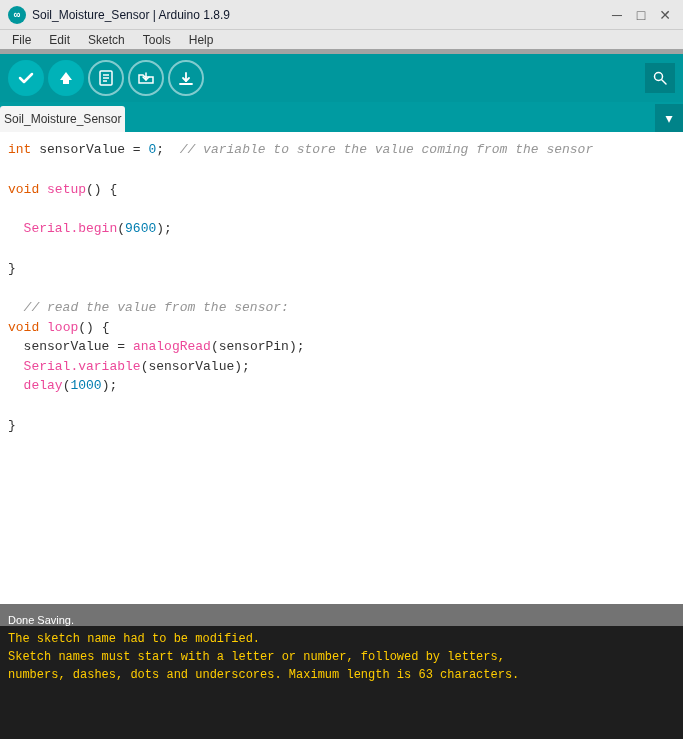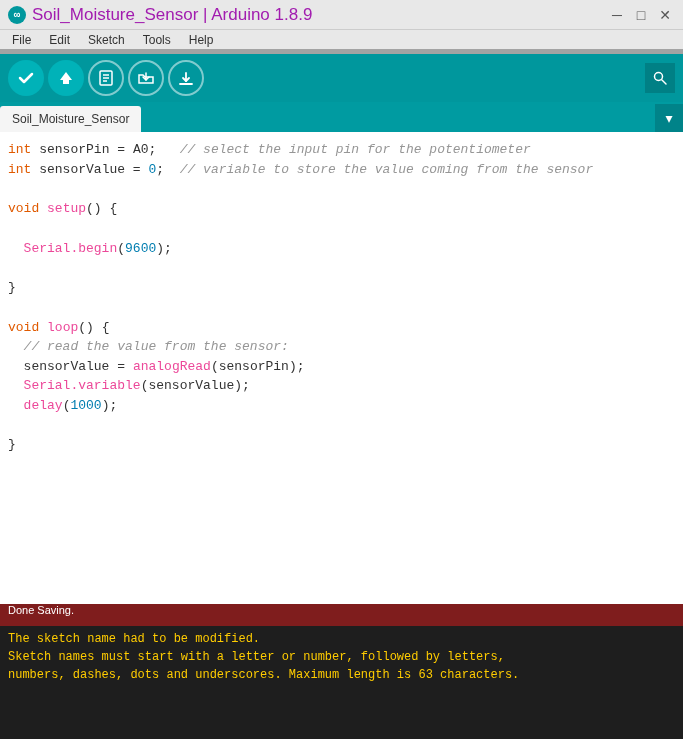--- a/index.html
+++ b/index.html
@@ -16,21 +16,21 @@
       border-bottom: 1px solid #ccc;
     }
     #titlebar-left { display: flex; align-items: center; gap: 6px; }
     #titlebar-logo {
       width: 18px; height: 18px;
       border-radius: 50%;
       background: #00979d;
       display: flex; align-items: center; justify-content: center;
       font-size: 10px; color: white; font-weight: bold;
     }
-    #titlebar-title { font-size: 17px; color: #a21caf; font-family: Arial, sans-serif; text-align: center; }
+    #titlebar-title { font-size: 12px; color: #0f172a; font-family: Arial, sans-serif; text-align: center; }
     #titlebar-controls { display: flex; gap: 4px; }
     .title-btn {
       width: 20px; height: 20px;
       background: none; border: none; cursor: pointer;
       font-size: 14px; color: #555;
       display: flex; align-items: center; justify-content: center;
       font-family: Arial, sans-serif;
     }
 
     
@@ -83,21 +83,21 @@
       background: #009ba1;
       height: 30px;
       display: flex;
       align-items: flex-end;
       padding: 0 0;
     }
     .tab {
       background: #f5f5f5;
       height: 26px;
       display: flex; align-items: center;
-      padding: 0 12px;
+      padding: 0 4px;
       font-size: 12px; font-family: Arial, sans-serif;
       color: #333;
       border-top-left-radius: 3px;
       border-top-right-radius: 3px;
       cursor: pointer;
     }
     #tab-dropdown {
       margin-left: auto;
       width: 28px; height: 28px;
       background: rgba(0,0,0,0.15);
@@ -130,24 +130,24 @@
     .kw { color: #e05a00; font-weight: normal; } 
     .fn { color: #ec4899; } 
     .cm { color: #969696; font-style: italic; } 
     .var { color: #333; }
     .num { color: #007db0; }
     .punct { color: #333; }
     .empty-line { display: block; height: 20px; }
 
     
     #statusbar {
-      background: #7f1d1d;
+      background: #737373;
       height: 22px;
       display: flex;
-      align-items: flex-start;
+      align-items: flex-end;
       padding: 0 8px;
       font-size: 11px;
       font-family: Arial, sans-serif;
       color: white;
     }
     #statusbar-msg { flex: 1; }
 
     
     #console {
       background: #1e1e1e;
@@ -240,31 +240,30 @@
 <div id="tabbar">
   <div class="tab">
     <span>Soil_Moisture_Sensor</span>
   </div>
   <div style="flex:1;"></div>
   <button id="tab-dropdown">▾</button>
 </div>
 
 <div id="editor">
   <div id="editor-content">
-      <span class="code-line"><span class="kw">int</span> <span class="var">sensorPin</span> <span class="punct">=</span> <span class="var">A0</span><span class="punct">;</span>   <span class="cm">// select the input pin for the potentiometer</span></span>
 <span class="code-line"><span class="kw">int</span> <span class="var">sensorValue</span> <span class="punct">=</span> <span class="num">0</span><span class="punct">;</span>  <span class="cm">// variable to store the value coming from the sensor</span></span>
 <span class="empty-line"></span>
 <span class="code-line"><span class="kw">void</span> <span class="fn">setup</span><span class="punct">() {</span></span>
 <span class="empty-line"></span>
 <span class="code-line">  <span class="fn">Serial.begin</span><span class="punct">(</span><span class="num">9600</span><span class="punct">);</span></span>
 <span class="empty-line"></span>
 <span class="code-line"><span class="punct">}</span></span>
 <span class="empty-line"></span>
+<span class="code-line">  <span class="cm">// read the value from the sensor:</span></span>
 <span class="code-line"><span class="kw">void</span> <span class="fn">loop</span><span class="punct">() {</span></span>
-<span class="code-line">  <span class="cm">// read the value from the sensor:</span></span>
 <span class="code-line">  <span class="var">sensorValue</span> <span class="punct">=</span> <span class="fn">analogRead</span><span class="punct">(</span><span class="var">sensorPin</span><span class="punct">);</span></span>
 <span class="code-line">  <span class="fn">Serial.variable</span><span class="punct">(</span><span class="var">sensorValue</span><span class="punct">);</span></span>
 <span class="code-line">  <span class="fn">delay</span><span class="punct">(</span><span class="num">1000</span><span class="punct">);</span></span>
 <span class="empty-line"></span>
 <span class="code-line"><span class="punct">}</span></span>
 </div>
 </div>
 
 <div id="statusbar">
   <span id="statusbar-msg">Done Saving.</span>

